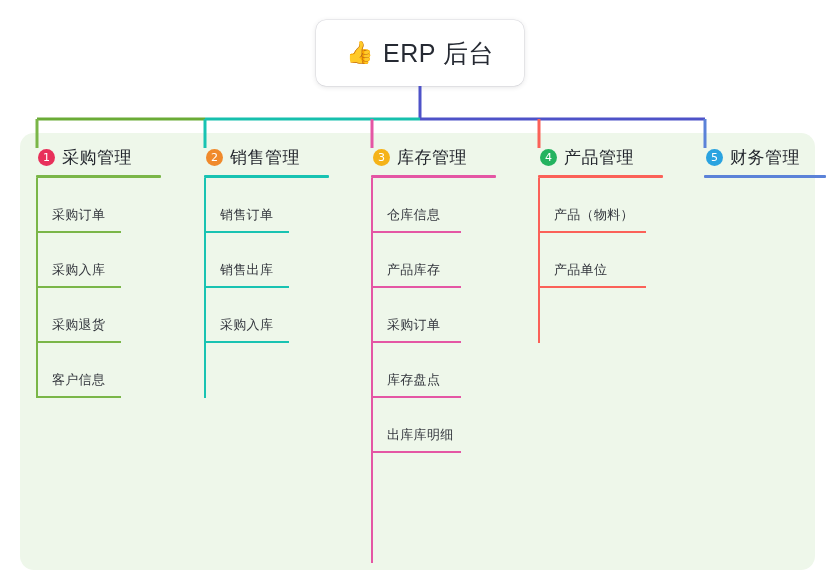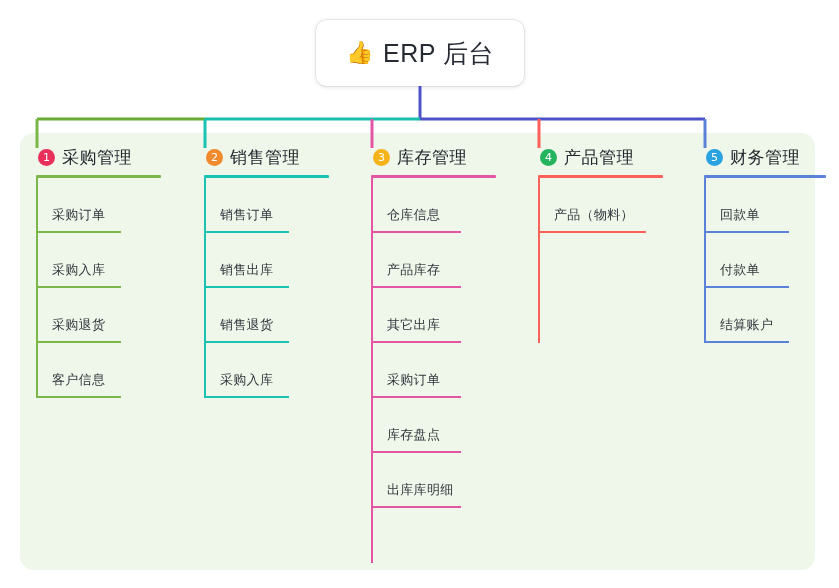--- a/index.html
+++ b/index.html
@@ -205,24 +205,20 @@
           <div class="spine" style="background: rgb(24, 195, 178); height: 220px;"></div>
           <div class="item">
             <span class="item-label">销售订单</span>
             <span class="item-rule" style="background: rgb(24, 195, 178); width: 85px;"></span>
           </div>
           <div class="item">
             <span class="item-label">销售出库</span>
             <span class="item-rule" style="background: rgb(24, 195, 178); width: 85px;"></span>
           </div>
           <div class="item">
-            <span class="item-label">销售退货</span>
-            <span class="item-rule" style="background: rgb(24, 195, 178); width: 85px;"></span>
-          </div>
-          <div class="item">
             <span class="item-label">采购入库</span>
             <span class="item-rule" style="background: rgb(24, 195, 178); width: 85px;"></span>
           </div>
         </div>
       </div>
       <div class="column" style="left: 357px; width: 165px;">
         <div class="col-header">
           <span class="badge" style="background: rgb(245, 179, 24);">3</span>
           <span class="col-title">库存管理</span>
         </div>
@@ -231,24 +227,20 @@
           <div class="spine" style="background: rgb(228, 86, 164); height: 385px;"></div>
           <div class="item">
             <span class="item-label">仓库信息</span>
             <span class="item-rule" style="background: rgb(228, 86, 164); width: 90px;"></span>
           </div>
           <div class="item">
             <span class="item-label">产品库存</span>
             <span class="item-rule" style="background: rgb(228, 86, 164); width: 90px;"></span>
           </div>
           <div class="item">
-            <span class="item-label">其它出库</span>
-            <span class="item-rule" style="background: rgb(228, 86, 164); width: 90px;"></span>
-          </div>
-          <div class="item">
             <span class="item-label">采购订单</span>
             <span class="item-rule" style="background: rgb(228, 86, 164); width: 90px;"></span>
           </div>
           <div class="item">
             <span class="item-label">库存盘点</span>
             <span class="item-rule" style="background: rgb(228, 86, 164); width: 90px;"></span>
           </div>
           <div class="item">
             <span class="item-label">出库库明细</span>
             <span class="item-rule" style="background: rgb(228, 86, 164); width: 90px;"></span>
@@ -260,39 +252,28 @@
           <span class="badge" style="background: rgb(36, 179, 95);">4</span>
           <span class="col-title">产品管理</span>
         </div>
         <div class="col-underline" style="background: rgb(251, 97, 88); width: 125px; margin-left: 14px;"></div>
         <div class="items">
           <div class="spine" style="background: rgb(251, 97, 88); height: 165px;"></div>
           <div class="item">
             <span class="item-label">产品（物料）</span>
             <span class="item-rule" style="background: rgb(251, 97, 88); width: 108px;"></span>
           </div>
+          <div class="item">
+            <span class="item-label">产品单位</span>
+            <span class="item-rule" style="background: rgb(251, 97, 88); width: 108px;"></span>
+          </div>
         </div>
       </div>
       <div class="column" style="left: 690px; width: 150px;">
         <div class="col-header">
           <span class="badge" style="background: rgb(42, 163, 224);">5</span>
           <span class="col-title">财务管理</span>
         </div>
         <div class="col-underline" style="background: rgb(91, 130, 216); width: 122px; margin-left: 14px;"></div>
-        <div class="items">
-          <div class="spine" style="background: rgb(91, 130, 216); height: 165px;"></div>
-          <div class="item">
-            <span class="item-label">回款单</span>
-            <span class="item-rule" style="background: rgb(91, 130, 216); width: 85px;"></span>
-          </div>
-          <div class="item">
-            <span class="item-label">付款单</span>
-            <span class="item-rule" style="background: rgb(91, 130, 216); width: 85px;"></span>
-          </div>
-          <div class="item">
-            <span class="item-label">结算账户</span>
-            <span class="item-rule" style="background: rgb(91, 130, 216); width: 85px;"></span>
-          </div>
-        </div>
       </div>
     </div>
 
 </div>
 
 </body></html>

